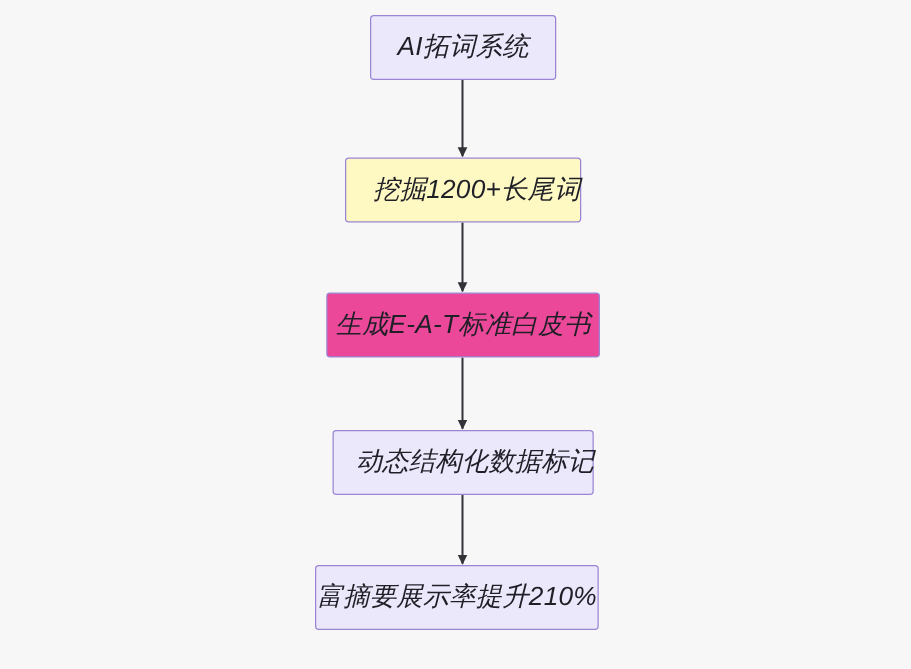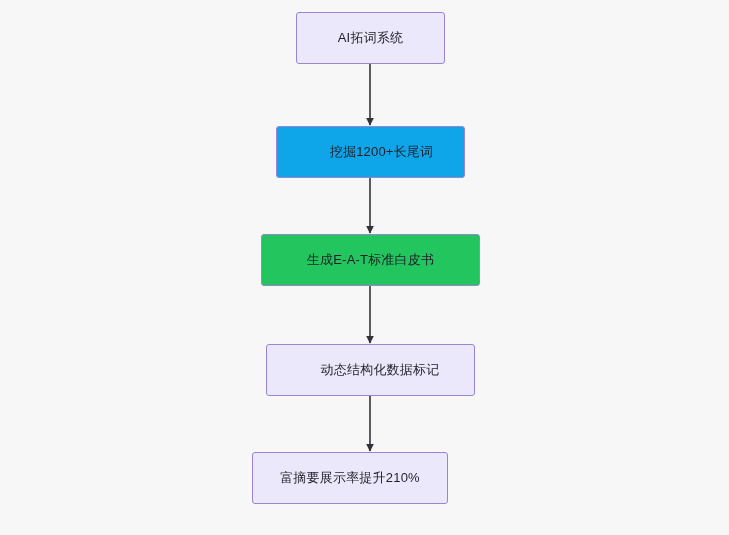--- a/index.html
+++ b/index.html
@@ -21,24 +21,25 @@
   .node {
     position: absolute;
     box-sizing: border-box;
     display: flex;
     align-items: center;
     justify-content: center;
     background: #ece8fb;
     border: 1px solid #9a85d4;
     border-radius: 3px;
     color: #1f1f27;
-    font-size: 13px;
+    font-size: 21px;
     line-height: 1.2;
     letter-spacing: 0.2px;
     white-space: nowrap;
+    font-style: italic;
   }
   .node-label {
     pointer-events: none;
   }
   svg.edges {
     position: absolute;
     left: 0;
     top: 0;
     width: 729px;
     height: 535px;
@@ -64,26 +65,26 @@
         <path class="edge-path" d="M370,64 L370,125" marker-end="url(#arrowhead)" stroke="#333238"></path>
         <path class="edge-path" d="M370,178 L370,233" marker-end="url(#arrowhead)" stroke="#333238"></path>
         <path class="edge-path" d="M370,286 L370,343" marker-end="url(#arrowhead)" stroke="#333238"></path>
         <path class="edge-path" d="M370,396 L370,451" marker-end="url(#arrowhead)" stroke="#333238"></path>
       </g>
   </svg>
   <div id="node-group">
       <div class="node" style="left: 296px; top: 12px; width: 149px; height: 52px; background: rgb(236, 232, 251); border-color: rgb(154, 133, 212);">
         <span class="node-label">AI拓词系统</span>
       </div>
-      <div class="node" style="left: 276px; top: 126px; width: 189px; height: 52px; background: #0ea5e9; border-color: rgb(154, 133, 212); padding-left: 22px;">
+      <div class="node" style="left: 276px; top: 126px; width: 189px; height: 52px; background: #fef9c3; border-color: rgb(154, 133, 212); padding-left: 22px;">
         <span class="node-label">挖掘1200+长尾词</span>
       </div>
-      <div class="node" style="left: 261px; top: 234px; width: 219px; height: 52px; background: #22c55e; border-color: rgb(154, 133, 212);">
+      <div class="node" style="left: 261px; top: 234px; width: 219px; height: 52px; background: #ec4899; border-color: rgb(154, 133, 212);">
         <span class="node-label">生成E-A-T标准白皮书</span>
       </div>
       <div class="node" style="left: 266px; top: 344px; width: 209px; height: 52px; background: rgb(236, 232, 251); border-color: rgb(154, 133, 212); padding-left: 19px;">
         <span class="node-label">动态结构化数据标记</span>
       </div>
-      <div class="node" style="left: 252px; top: 452px; width: 196px; height: 52px; background: rgb(236, 232, 251); border-color: rgb(154, 133, 212); text-align: center;">
+      <div class="node" style="left: 252px; top: 452px; width: 227px; height: 52px; background: rgb(236, 232, 251); border-color: rgb(154, 133, 212); text-align: center;">
         <span class="node-label">富摘要展示率提升210%</span>
       </div>
     </div>
 </div>
 
 </body></html>

